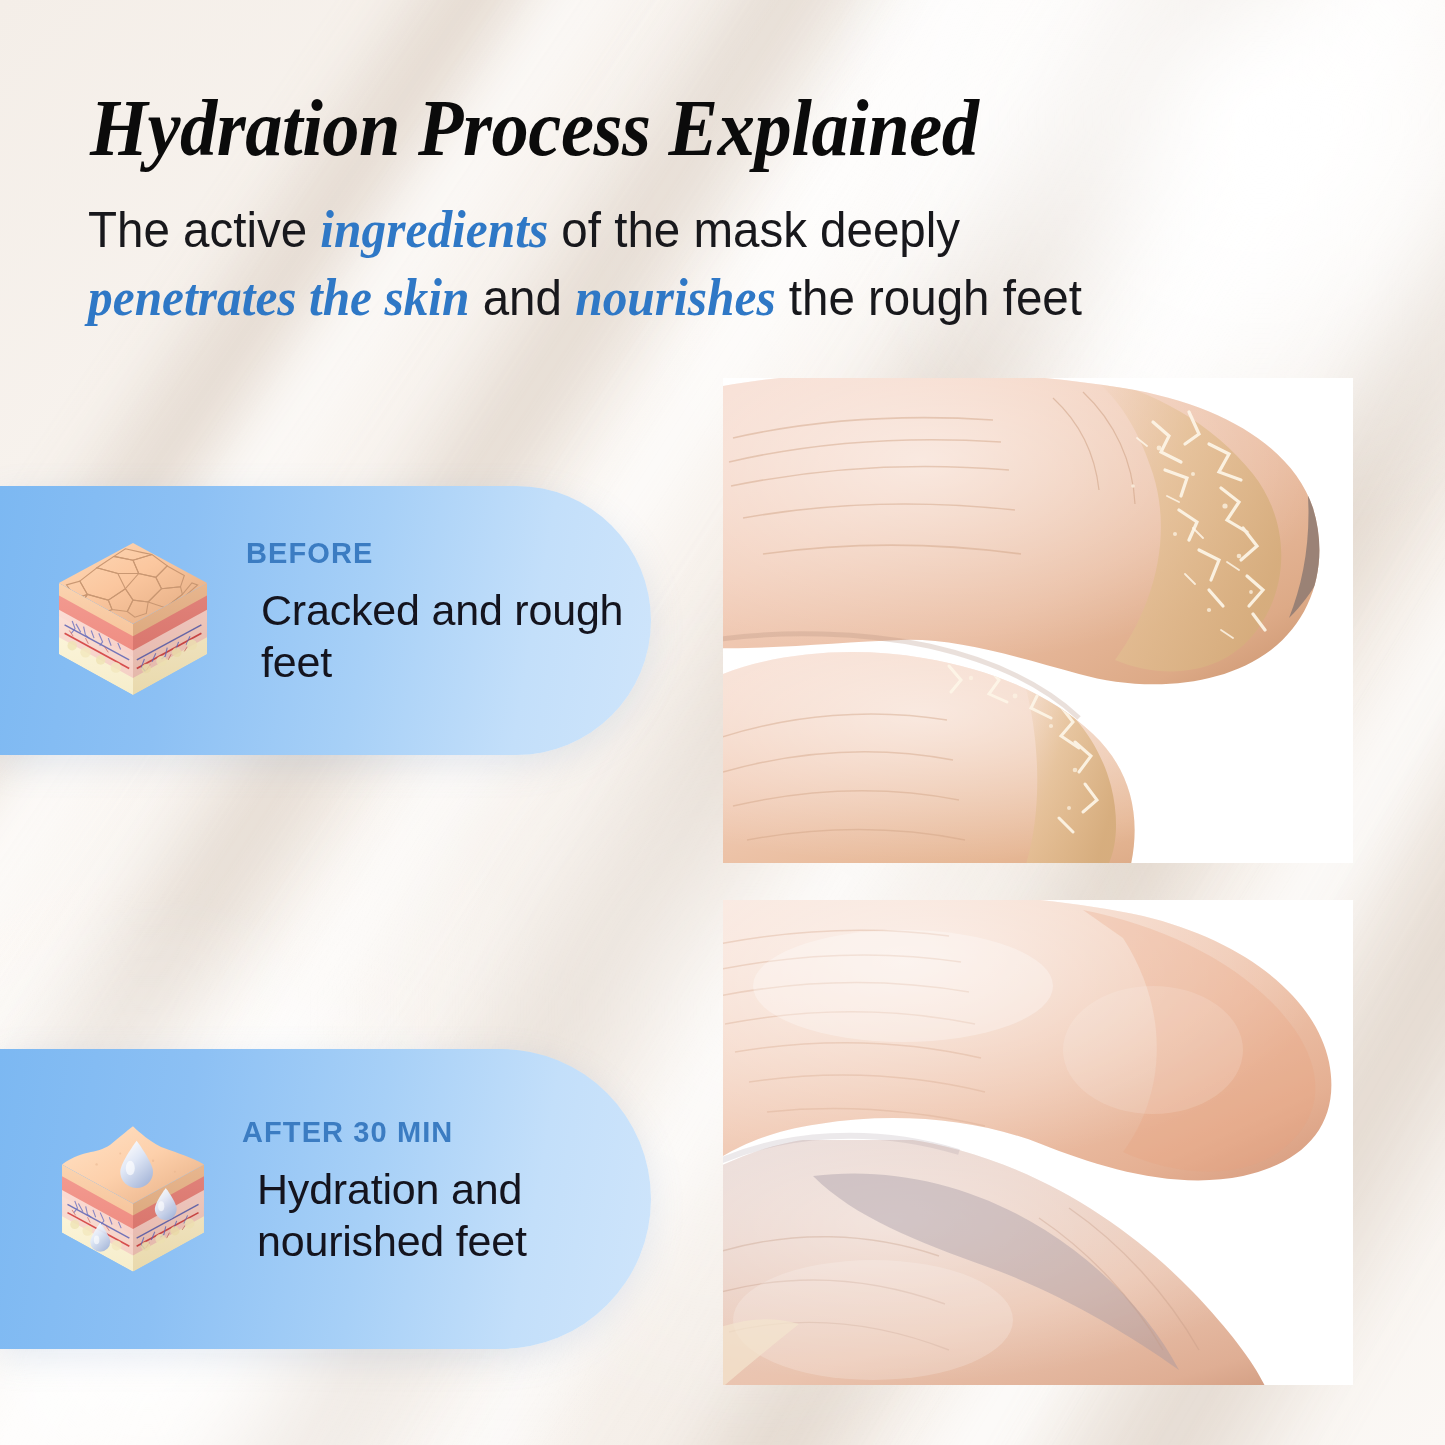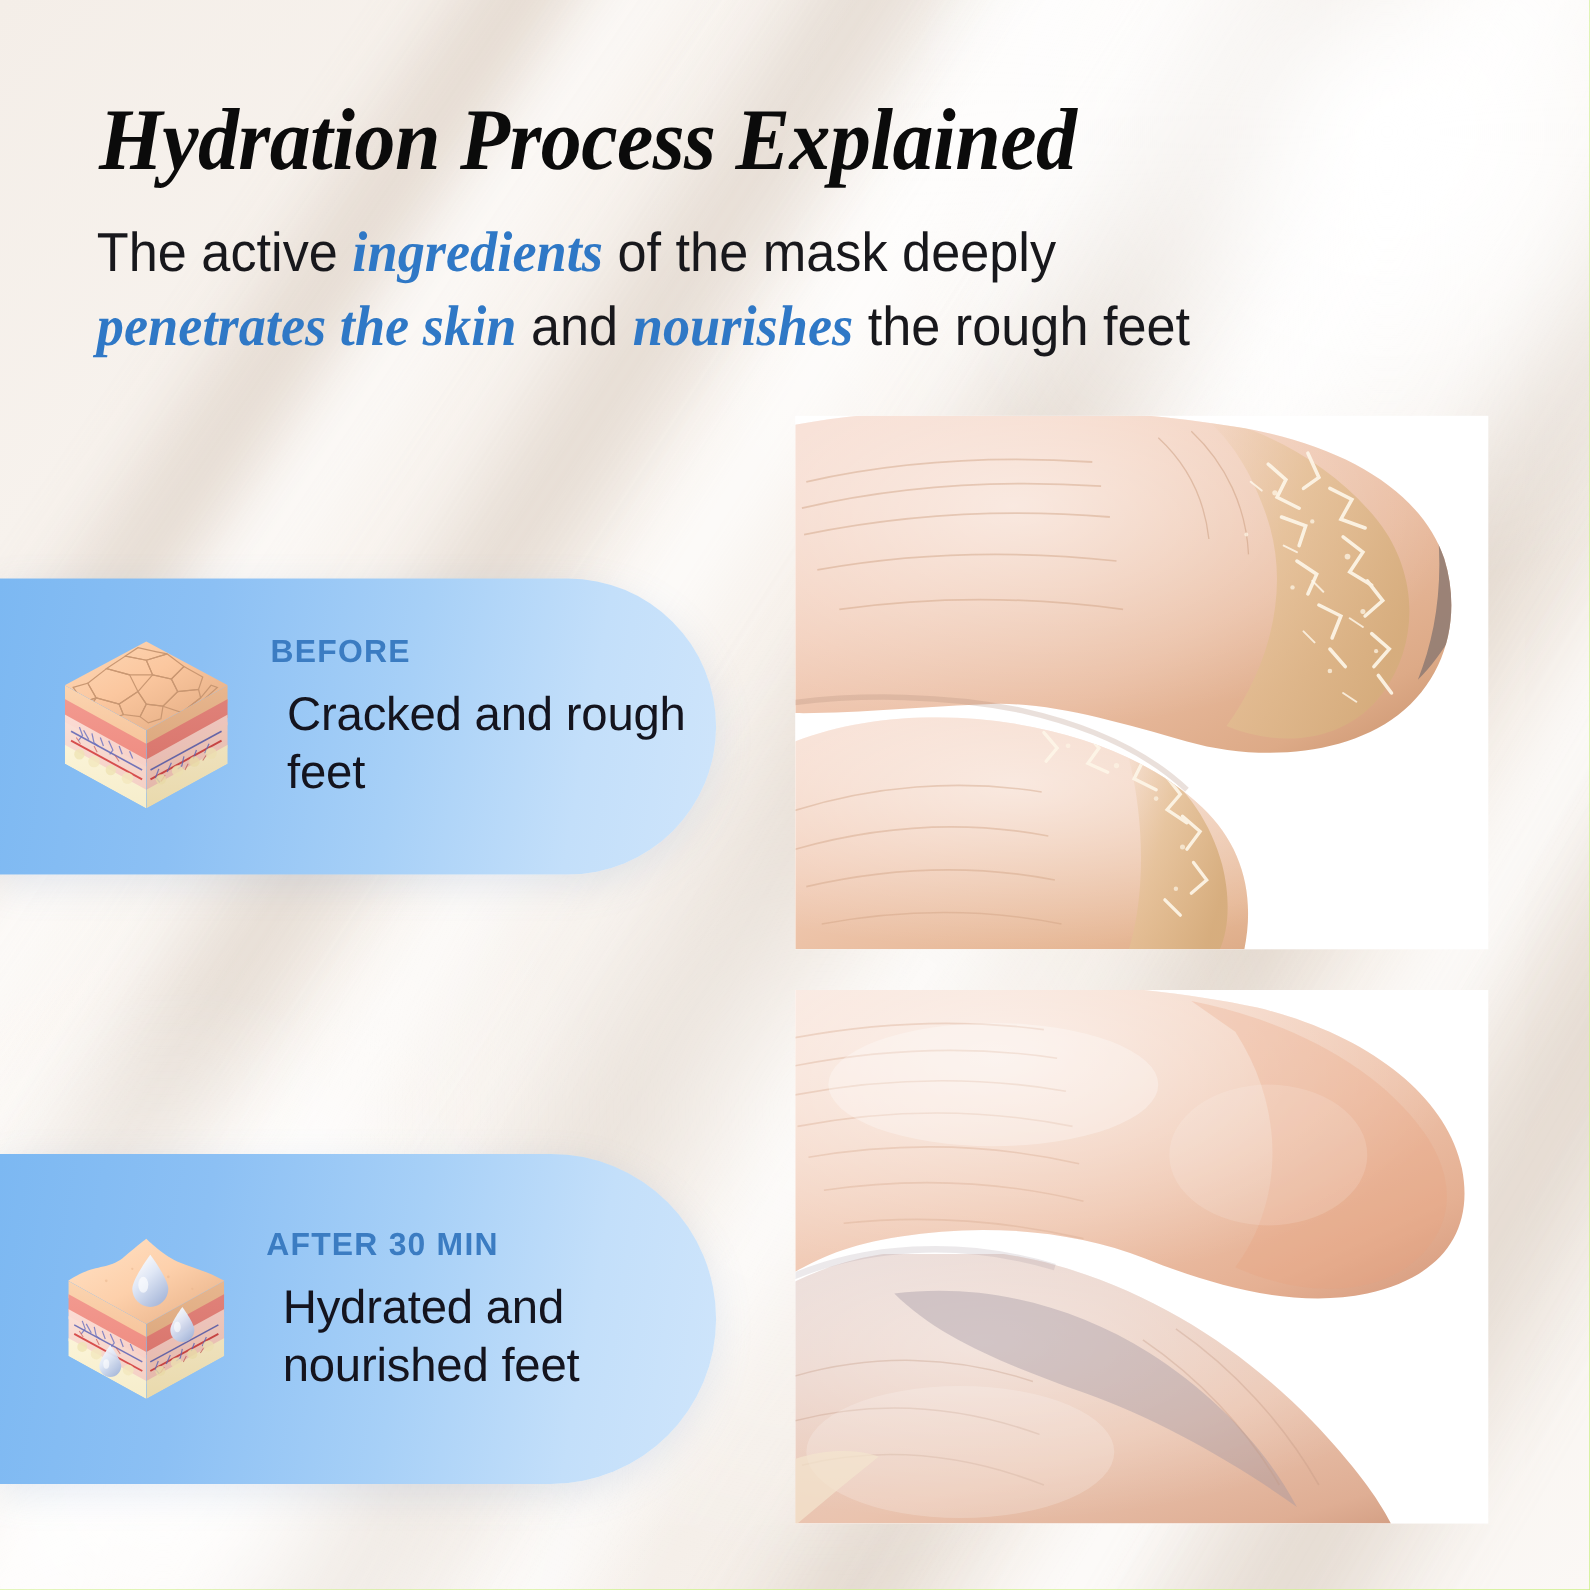--- a/index.html
+++ b/index.html
@@ -3,21 +3,21 @@
 <meta charset="utf-8">
 <style>
   html,body{margin:0;padding:0;}
   body{
     width:1445px;height:1445px;overflow:hidden;position:relative;
     font-family:"Liberation Sans",sans-serif;
     background:#f6f1ec;
   }
 
   
-  #stage{position:absolute;inset:0;overflow:hidden;background:#bef264;}
+  #stage{position:absolute;inset:0;overflow:hidden;background:#fde047;}
   .bg-base{
     position:absolute;inset:0;
     background:
       radial-gradient(ellipse 900px 700px at 78% 12%, #ffffff 0%, rgba(255,255,255,0) 62%),
       radial-gradient(ellipse 760px 900px at 12% 86%, #fffdfb 0%, rgba(255,255,255,0) 60%),
       linear-gradient(135deg,#f4eee8 0%,#faf6f2 35%,#f3ece5 60%,#fbf8f5 100%);
   }
   
   .fold{position:absolute;transform-origin:center;filter:blur(26px);opacity:.85;}
   .fold.dark{background:linear-gradient(90deg,rgba(208,193,180,0) 0%,rgba(203,186,170,.55) 50%,rgba(208,193,180,0) 100%);}
@@ -67,21 +67,21 @@
 
   
   .pill{
     position:absolute;left:0;
     display:flex;align-items:center;
     border-radius:0 200px 200px 0;
     background:linear-gradient(100deg,#7cb8f2 0%,#8cc0f4 28%,#a7d0f7 56%,#c3dffa 80%,#cfe5fb 100%);
     box-shadow:0 10px 34px rgba(110,150,195,.17);
     overflow:hidden;
   }
-  #pill-before{top:526px;width:651px;height:269px;}
+  #pill-before{top:486px;width:651px;height:269px;}
   #pill-after{top:1049px;width:651px;height:300px;}
 
   .pill-figure{position:relative;flex:0 0 auto;}
   #pill-before .pill-figure{width:190px;height:190px;margin-left:38px;}
   #pill-after  .pill-figure{width:182px;height:182px;margin-left:42px;}
 
   .pill-text{flex:1 1 auto;padding-left:18px;}
   .pill-kicker{
     font-family:"Liberation Sans",sans-serif;
     font-weight:700;font-size:29px;letter-spacing:1.1px;
@@ -323,21 +323,21 @@
         </g>
         <g>
           <path d="M64,126 C64,126 75,141 75,147 A11,11 0 0 1 53,147 C53,141 64,126 64,126 Z" fill="url(#drop)" opacity=".95"></path>
           <ellipse cx="60" cy="145" rx="3" ry="4.8" fill="#ffffff" opacity=".6"></ellipse>
         </g>
       </svg>
     </div>
 
     <div class="pill-text">
       <p class="pill-kicker">AFTER 30 MIN</p>
-      <p class="pill-body">Hydrated and nourished feet</p>
+      <p class="pill-body">Hydration and nourished feet</p>
     </div>
   </div>
 
   <div class="photo" id="photo-before">
     <svg class="photo-inner" viewBox="0 0 630 485" preserveAspectRatio="none">
       <defs>
         <linearGradient id="heelA" x1="0.05" y1="0.1" x2="0.95" y2="0.9">
           <stop offset="0%" stop-color="#f6d9cc"></stop>
           <stop offset="30%" stop-color="#f2cdb9"></stop>
           <stop offset="62%" stop-color="#e9bb9f"></stop>

